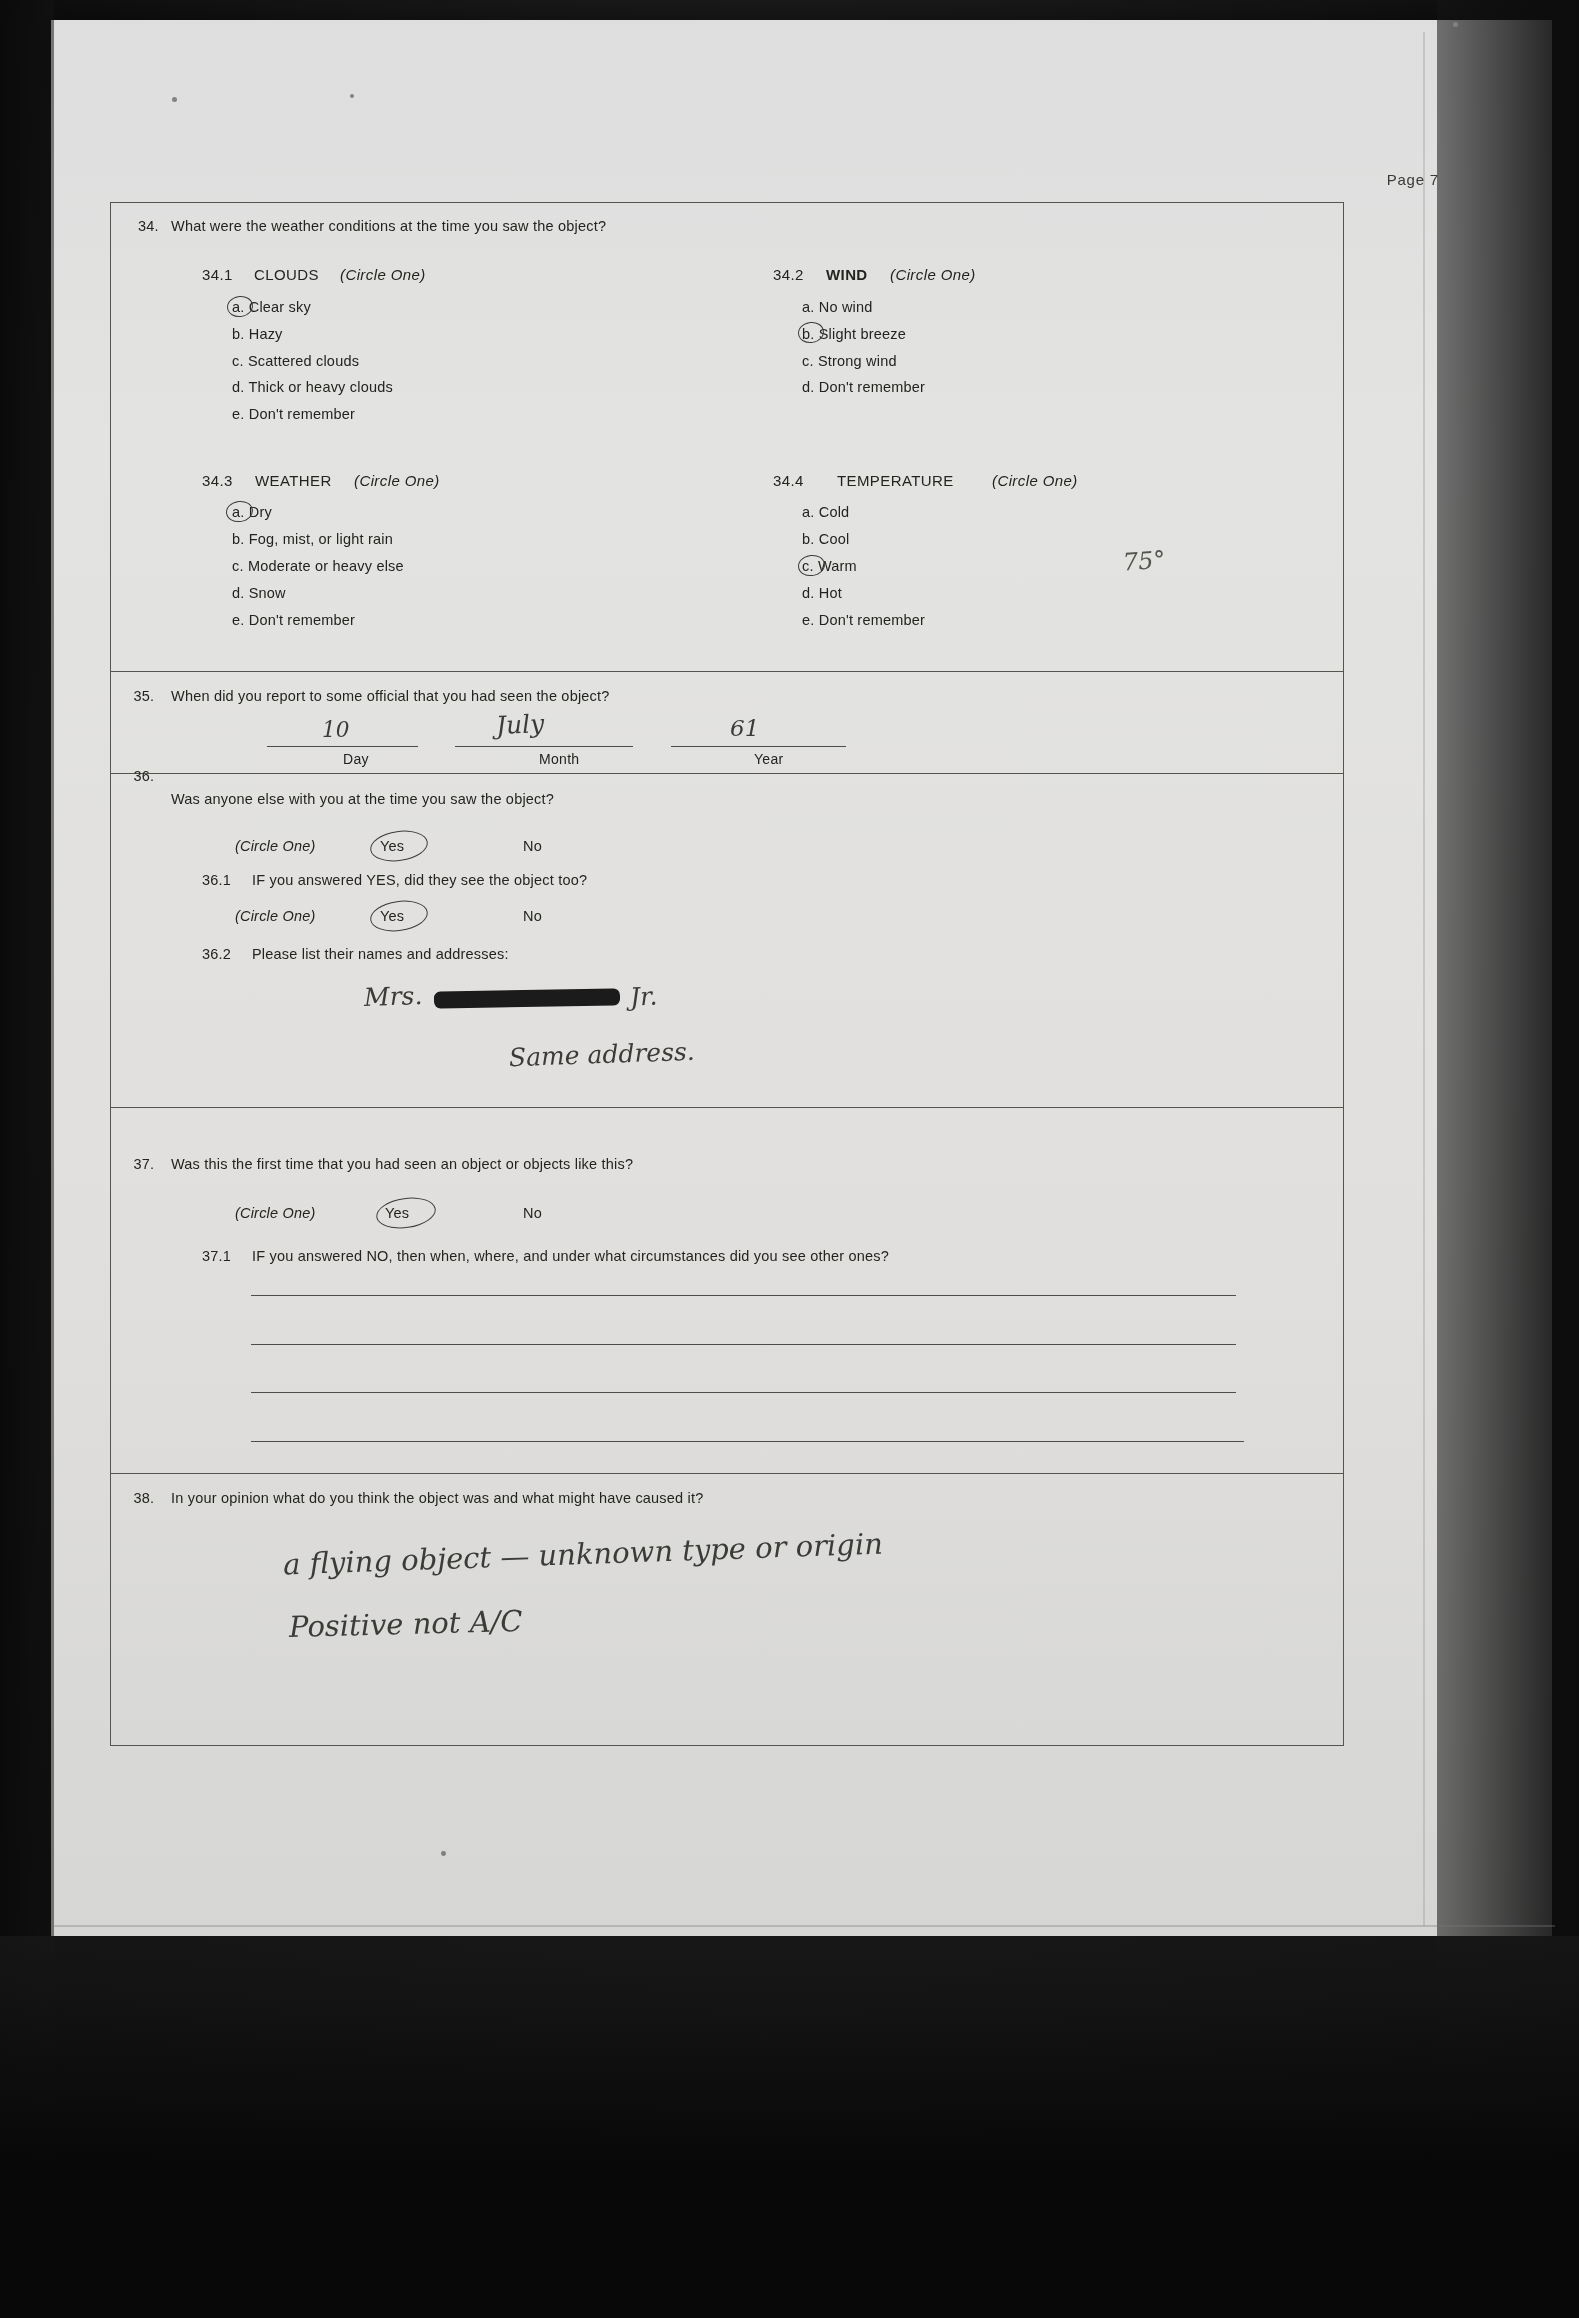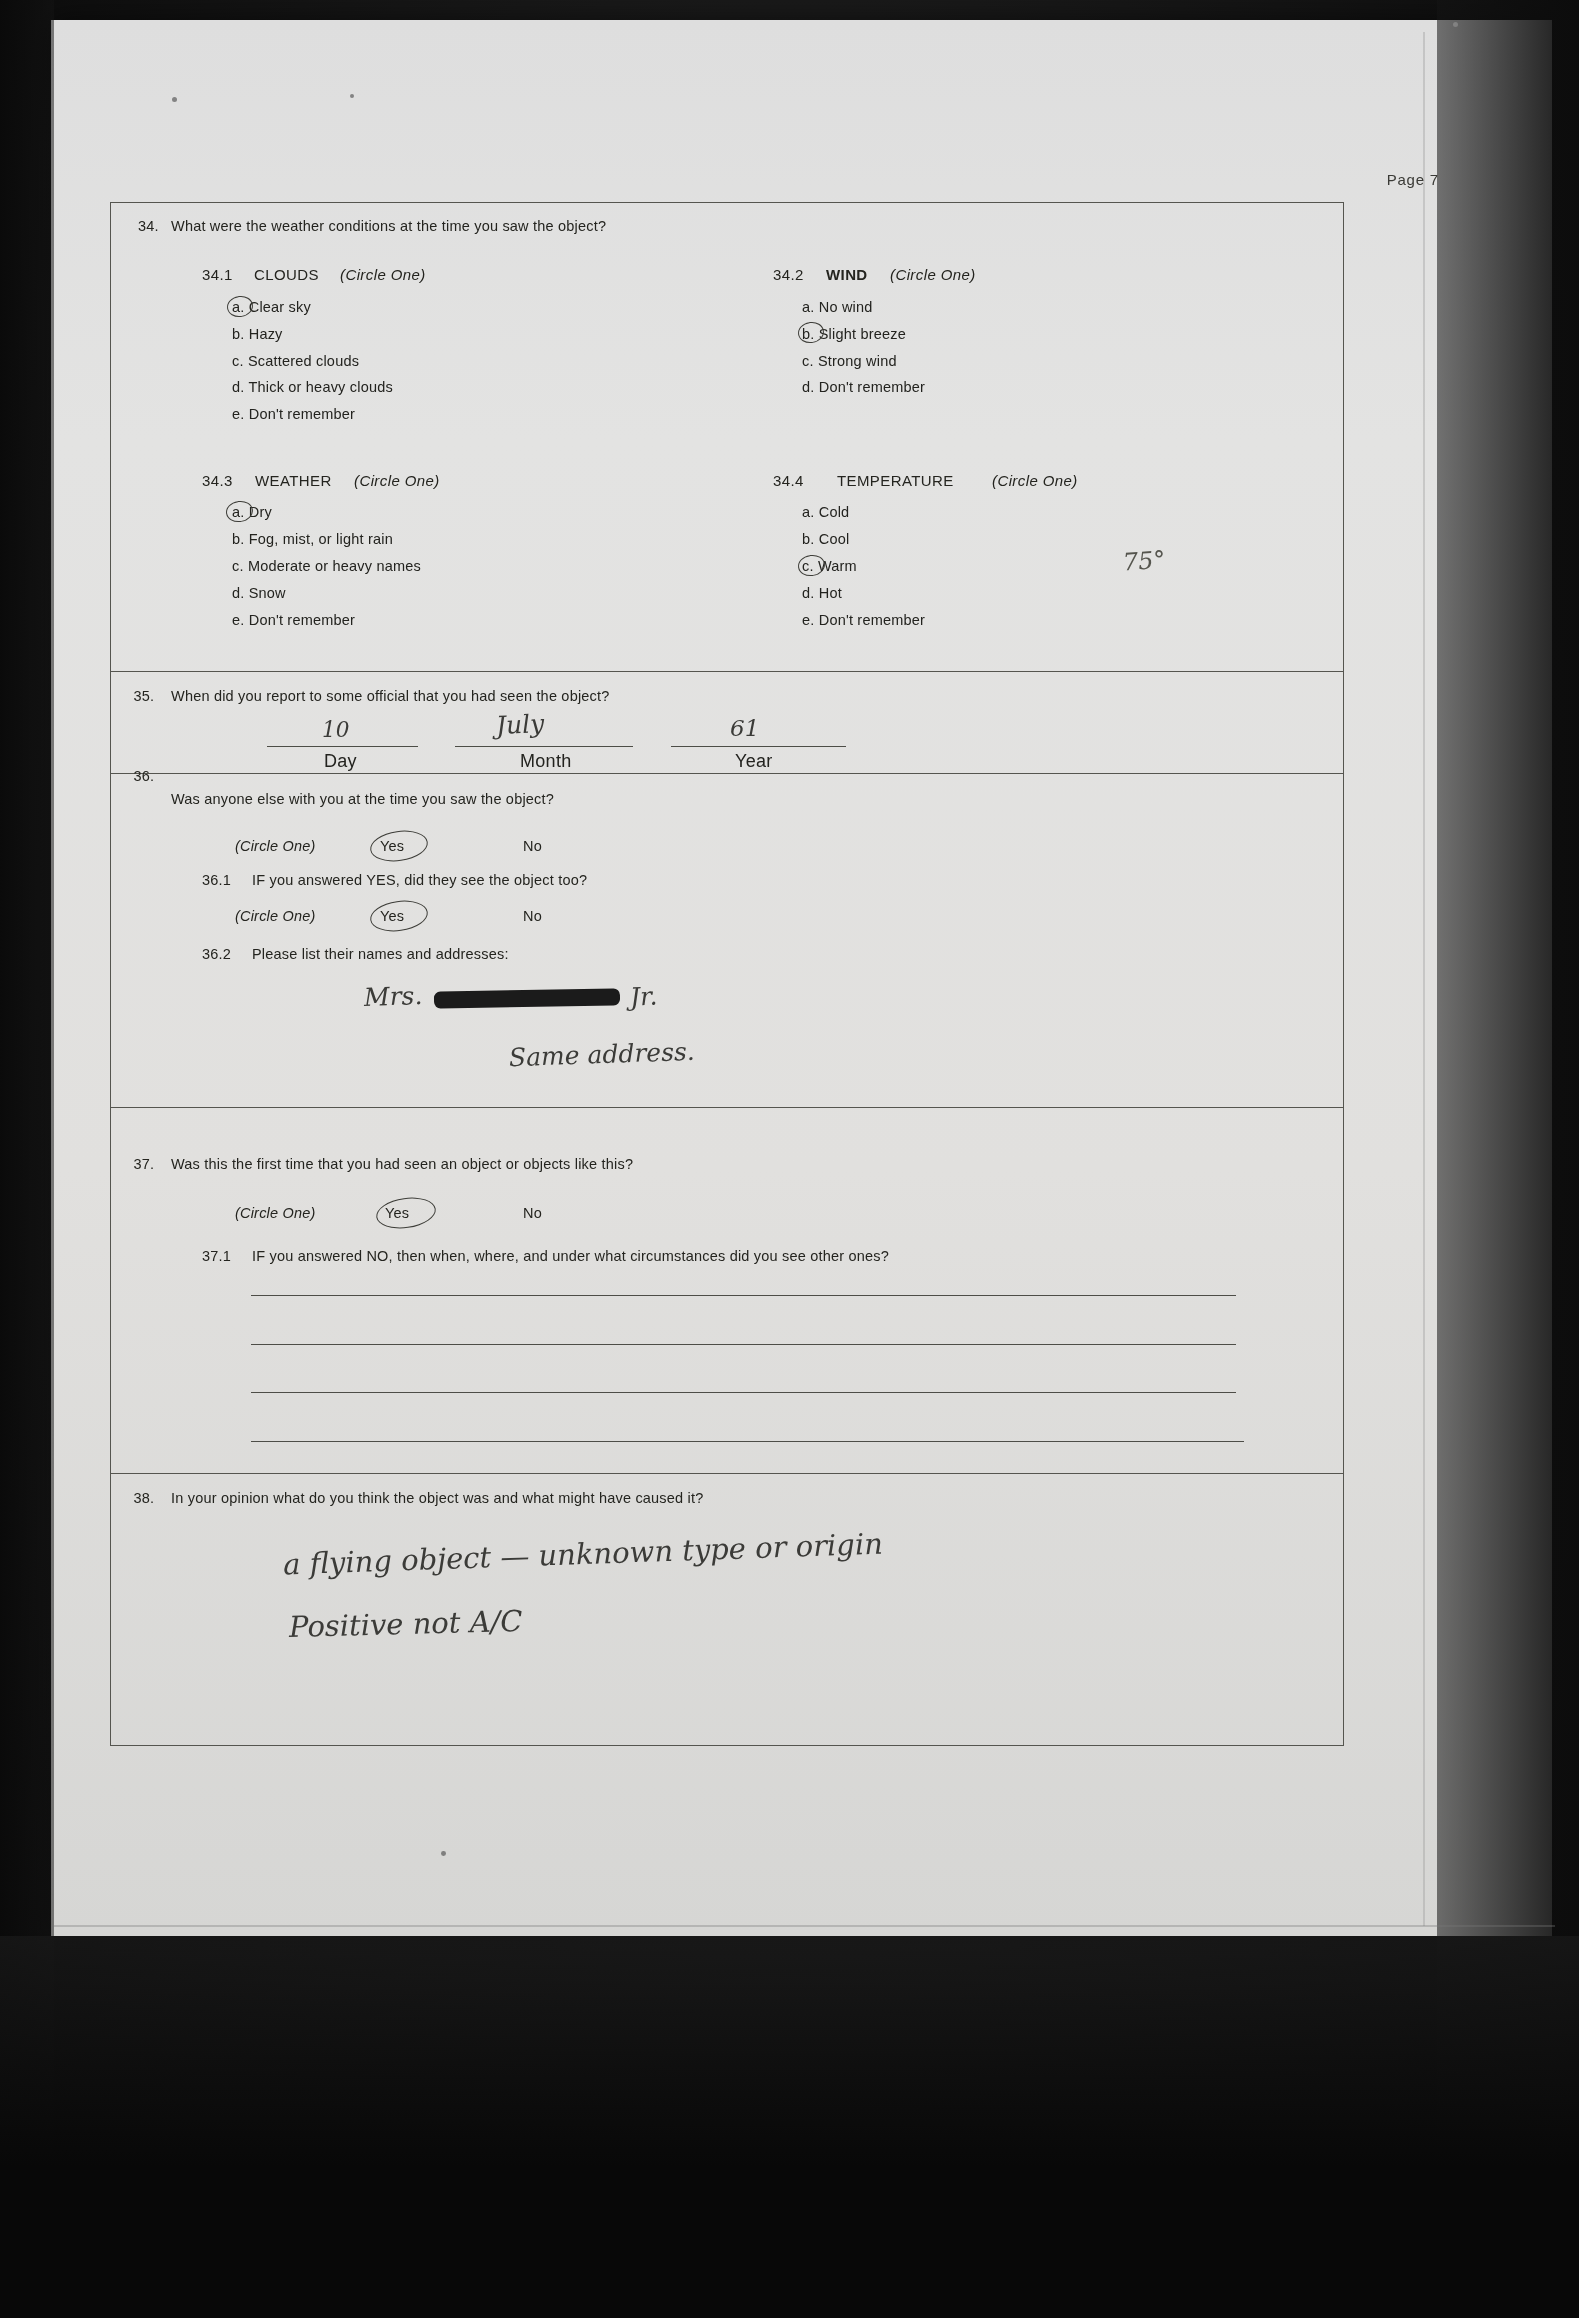--- a/index.html
+++ b/index.html
@@ -123,22 +123,23 @@
   .ansline {
     position: absolute;
     border-bottom: 1.1px solid #4d4d47;
   }
   .dashline {
     position: absolute;
     border-bottom: 1.1px solid #4d4d47;
   }
   .small-label {
     position: absolute;
-    font-size: 18px;
+    font-size: 14px;
     letter-spacing: 0.3px;
+    margin-left: 19px;
   }
 
   .redaction {
     position: absolute;
     background: #1b1b1b;
     border-radius: 6.5px;
     transform: rotate(-1deg);
   }
 
   .noise-line {
@@ -194,21 +195,21 @@
     <div class="opt" style="left:691px;top:150px;">c.  Strong wind</div>
     <div class="opt" style="left:691px;top:176px;">d.  Don't remember</div>
 
     <div class="q sub-head" style="left:91px;top:269px;">34.3</div>
     <div class="q sub-head" style="left:144px;top:269px;">WEATHER</div>
     <div class="q sub-head italic" style="left:243px;top:269px;">(Circle One)</div>
 
     <div class="opt" style="left:121px;top:301px;">a.  Dry</div>
     <div class="circle-mark" style="left:115px;top:298px;width:25px;height:19.4px;"></div>
     <div class="opt" style="left:121px;top:328px;">b.  Fog, mist, or light rain</div>
-    <div class="opt" style="left:121px;top:355px;">c.  Moderate or heavy names</div>
+    <div class="opt" style="left:121px;top:355px;">c.  Moderate or heavy else</div>
     <div class="opt" style="left:121px;top:382px;">d.  Snow</div>
     <div class="opt" style="left:121px;top:409px;">e.  Don't remember</div>
 
     <div class="q sub-head" style="left:662px;top:269px;">34.4</div>
     <div class="q sub-head" style="left:726px;top:269px;">TEMPERATURE</div>
     <div class="q sub-head italic" style="left:881px;top:269px;">(Circle One)</div>
 
     <div class="opt" style="left:691px;top:301px;">a.  Cold</div>
     <div class="opt" style="left:691px;top:328px;">b.  Cool</div>
     <div class="opt" style="left:691px;top:355px;">c.  Warm</div>

